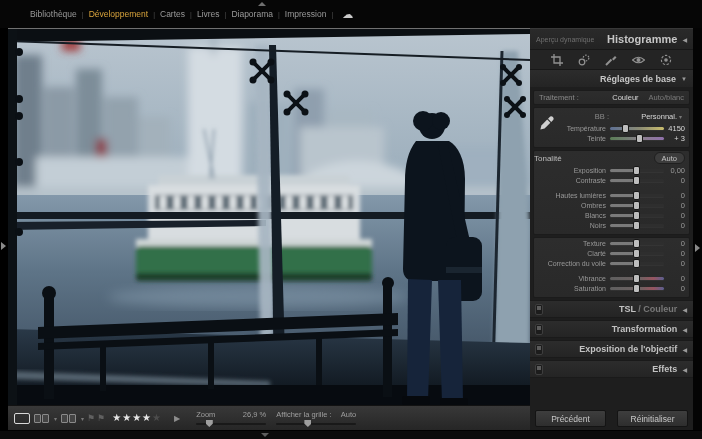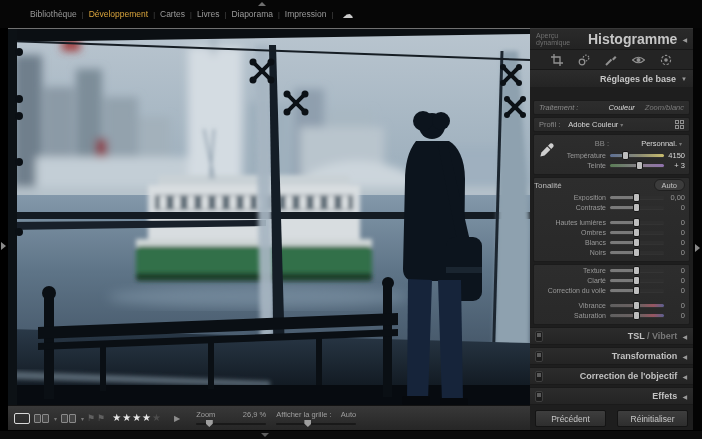--- a/index.html
+++ b/index.html
@@ -51,21 +51,21 @@
   .tslider{display:flex;flex-direction:column;justify-content:center;margin-left:10px;}
   .tslider .trow{display:flex;justify-content:space-between;gap:8px;line-height:8px;color:#9f9f9f;}
   .ttrack{position:relative;height:2px;background:#191919;border-radius:1px;margin-top:4px;}
   .tknob{position:absolute;top:-3px;width:7px;height:7px;background:#9f9f9f;
          clip-path:polygon(0 0,100% 0,100% 55%,50% 100%,0 55%);}
   
   .panel{position:absolute;left:530px;top:28px;width:163px;height:402px;background:#1e1e1e;
          color:#b5b5b5;overflow:hidden;padding-bottom:26px;border-top:1px solid #383838;}
   .phead{height:20px;display:flex;align-items:center;padding:0 6px;background:linear-gradient(#2a2a2a,#232323);}
   .phead .dim{font-size:7px;color:#6f6f6f;flex:1;}
-  .phead .title{font-size:14px;font-weight:bold;color:#c6c6c6;}
+  .phead .title{font-size:11px;font-weight:bold;color:#c6c6c6;}
   .phead .arr{font-size:6px;color:#9a9a9a;margin-left:5px;}
   .toolstrip{height:21px;display:flex;align-items:center;justify-content:center;gap:15px;
              background:#242424;border-top:1px solid #181818;border-bottom:1px solid #181818;}
   .tool{display:inline-flex;opacity:.85;}
   .sechead{height:17px;display:flex;align-items:center;justify-content:flex-end;padding:0 6px;
            background:linear-gradient(#2c2c2c,#242424);font-size:9px;font-weight:bold;color:#c6c6c6;}
   .sechead .arr{font-size:6px;color:#9a9a9a;margin-left:5px;}
   .box{margin:2px 3px 0 3px;background:linear-gradient(#2d2d2d,#292929);border:1px solid #1b1b1b;border-radius:2px;}
   .rowline{display:flex;align-items:center;height:15px;padding:0 5px;font-size:7.5px;}
   .rowline .lab{color:#8a8a8a;}
@@ -405,41 +405,28 @@
             <circle cx="6" cy="6" r="1.8" fill="#a5a5a5"></circle>
           </svg>
         </span>
       </div>
 
     <div class="sechead">
       <span>Réglages de base</span>
       <span class="arr">▼</span>
     </div>
 
-    <div class="box rowline" style="margin-top:13px;font-style:italic;">
+    <div class="box rowline" style="margin-top:3px;">
       <span class="lab">Traitement :</span>
       <span class="spacer"></span>
       <span class="val-bright">Couleur</span>
       <span style="width:10px;"></span>
-      <span class="val-dim">Zoom/blanc</span>
-    </div>
-
-    <div class="box rowline">
-      <span class="lab">Profil :</span>
-      <span style="width:8px;"></span>
-      <span class="val-bright">Adobe Couleur</span>
-      <span class="caret">▾</span>
-      <span class="spacer"></span>
-      <span class="gridicon">
-          <i></i>
-          <i></i>
-          <i></i>
-          <i></i>
-        </span>
-    </div>
+      <span class="val-dim">Auto/blanc</span>
+    </div>
+
 
     <div class="box wbbox">
       <span class="dropper">
         <svg width="16" height="16" viewBox="0 0 16 16">
             <path d="M11.2 1.6 a2.4 2.4 0 0 1 3.2 3.2 l-2.2 2.2 -3.2-3.2 z" fill="#cfcfcf"></path>
             <path d="M8.2 4.6 L2.4 10.4 1.4 14.6 5.6 13.6 11.4 7.8 Z" fill="#cfcfcf"></path>
           </svg>
       </span>
       <div class="rowline" style="height:13px;">
         <span style="width:70px;text-align:right;" class="lab">BB :</span>
@@ -554,35 +541,35 @@
             <span class="sval">0</span>
           </div>
         </div>
     </div>
 
     <div id="collapsed-panels">
         <div class="collapsed">
           <span class="toggle">
             <i></i>
           </span>
-          <span class="ctitle">TSL<span class="dimpart"> / Vibert</span></span>
+          <span class="ctitle">TSL<span class="dimpart"> / Couleur</span></span>
           <span class="arr">◀</span>
         </div>
         <div class="collapsed">
           <span class="toggle">
             <i></i>
           </span>
           <span class="ctitle">Transformation</span>
           <span class="arr">◀</span>
         </div>
         <div class="collapsed">
           <span class="toggle">
             <i></i>
           </span>
-          <span class="ctitle">Correction de l'objectif</span>
+          <span class="ctitle">Exposition de l'objectif</span>
           <span class="arr">◀</span>
         </div>
         <div class="collapsed">
           <span class="toggle">
             <i></i>
           </span>
           <span class="ctitle">Effets</span>
           <span class="arr">◀</span>
         </div>
       </div>

